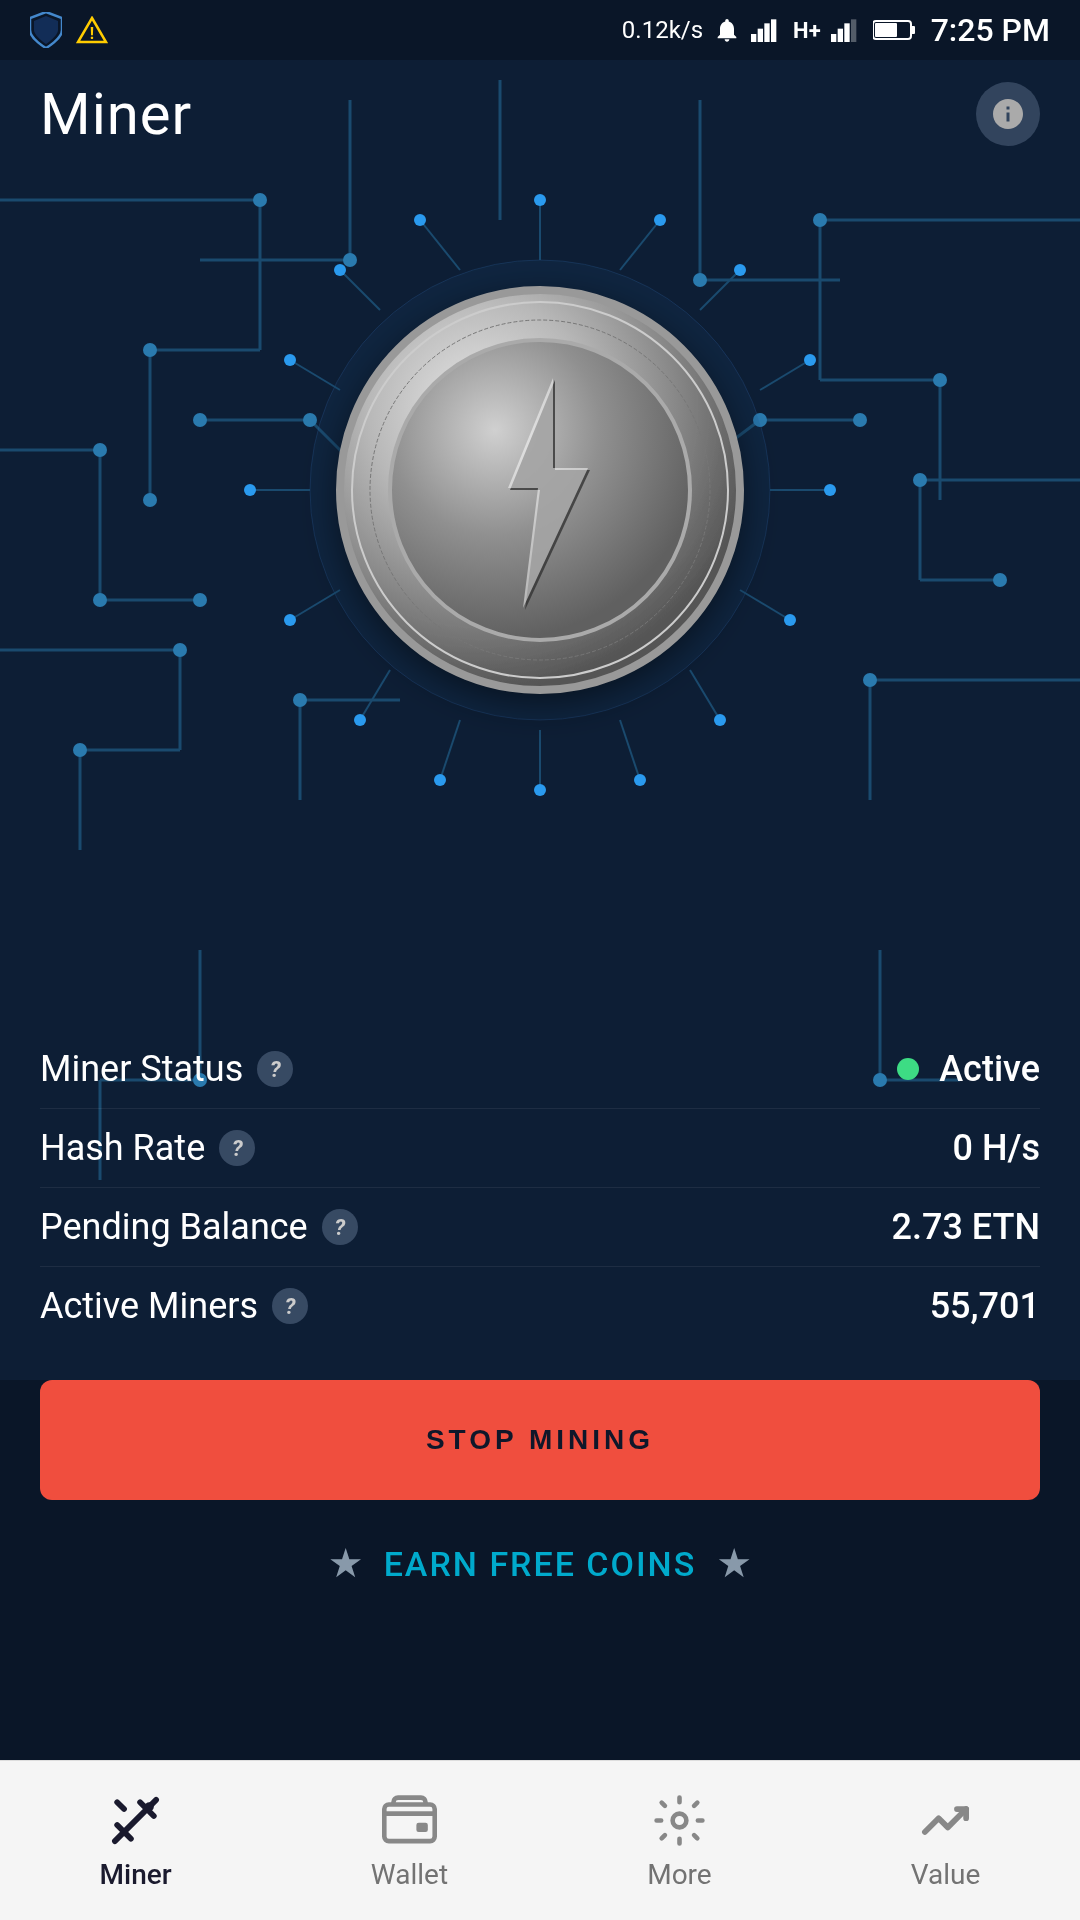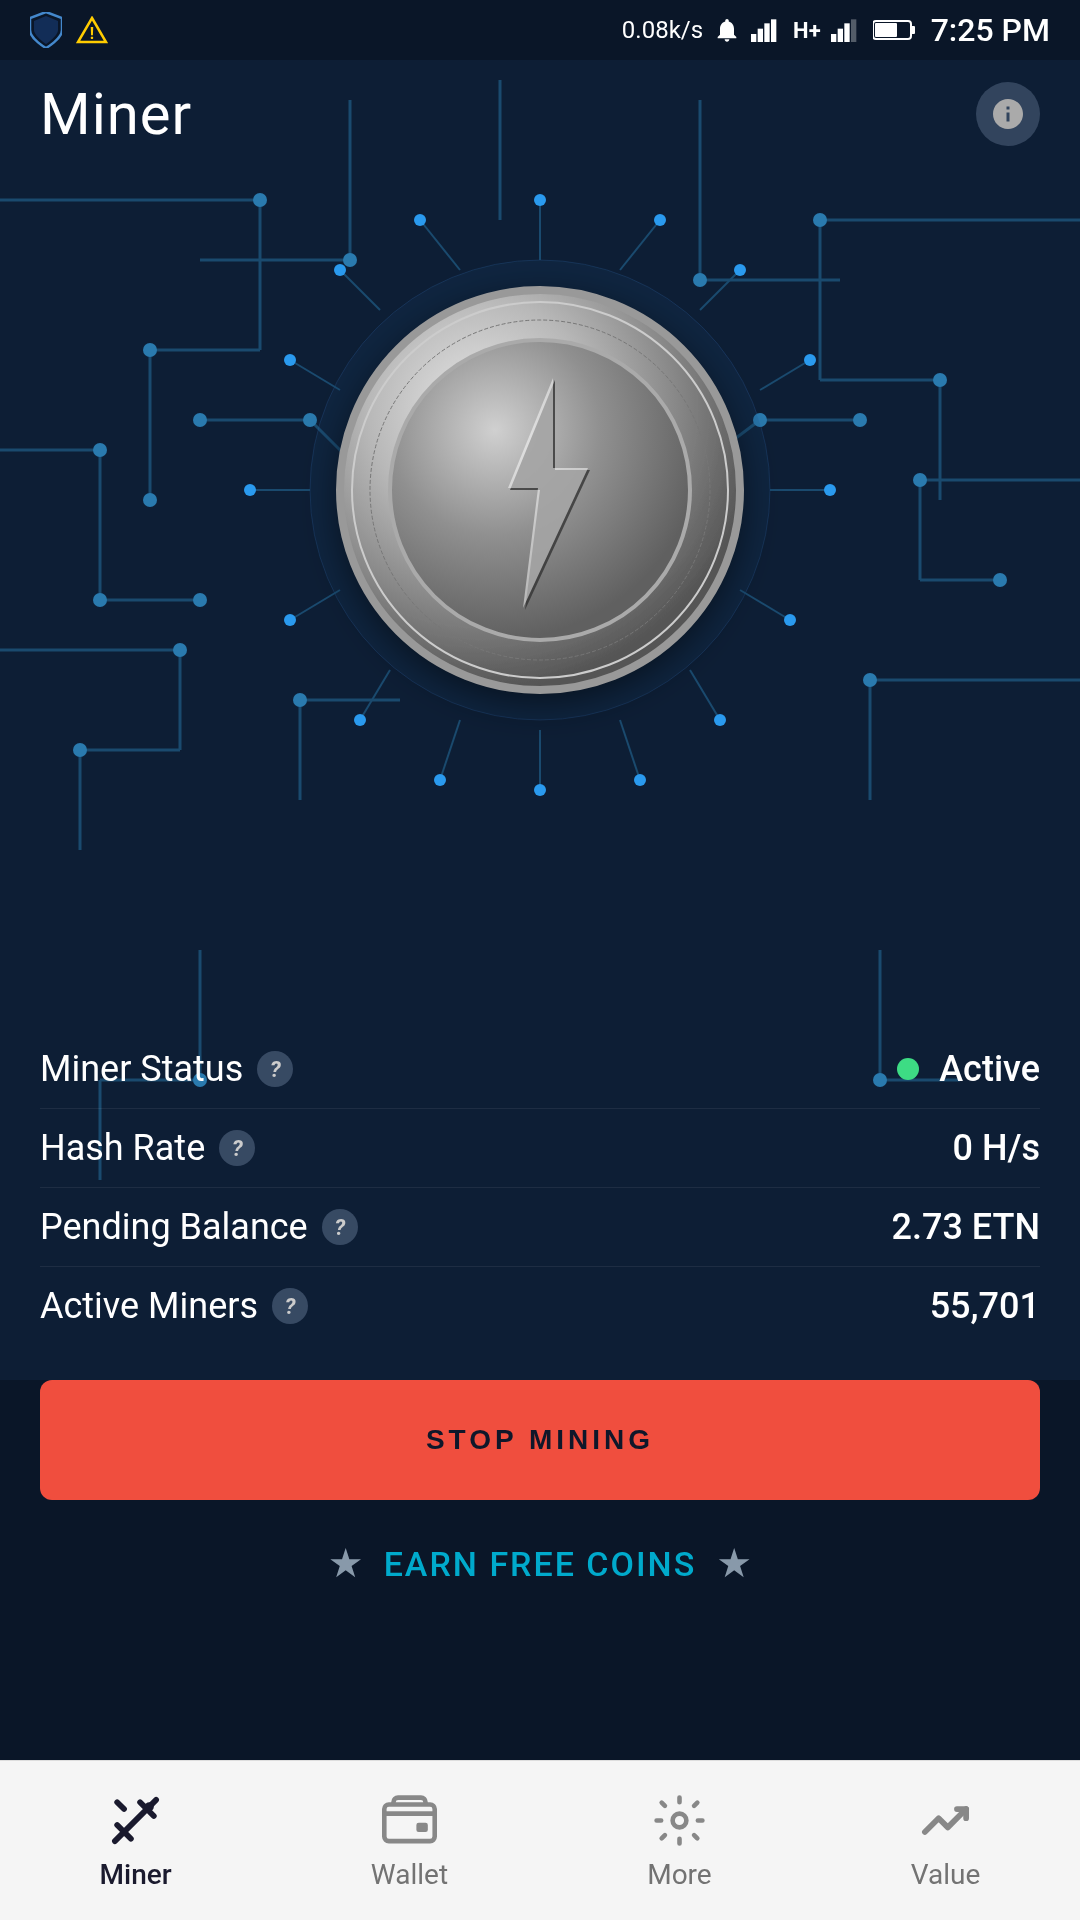--- a/index.html
+++ b/index.html
@@ -250,21 +250,21 @@
       <path d="M16 0 L32 6 L32 18 C32 27 16 36 16 36 C16 36 0 27 0 18 L0 6 Z" fill="none" stroke="#4488cc" stroke-width="2.5"></path>
       <path d="M16 4 L28 9 L28 18 C28 24 16 32 16 32 C16 32 4 24 4 18 L4 9 Z" fill="rgba(40,100,200,0.3)"></path>
     </svg>
 
     <svg width="32" height="28" viewBox="0 0 32 28" fill="none">
       <path d="M16 2 L30 26 L2 26 Z" fill="none" stroke="#ffcc00" stroke-width="2.5"></path>
       <text x="16" y="23" text-anchor="middle" fill="#ffcc00" font-size="16" font-weight="bold">!</text>
     </svg>
   </div>
   <div class="status-bar-right">
-    <span style="font-size:24px;">0.08k/s</span>
+    <span style="font-size:24px;">0.12k/s</span>
 
     <svg width="28" height="28" viewBox="0 0 24 24" fill="white">
       <path d="M12 22c1.1 0 2-.9 2-2h-4c0 1.1.9 2 2 2zm6-6V11c0-3.07-1.64-5.64-4.5-6.32V4c0-.83-.67-1.5-1.5-1.5s-1.5.67-1.5 1.5v.68C7.63 5.36 6 7.92 6 11v5l-2 2v1h16v-1l-2-2z"></path>
     </svg>
 
     <svg width="32" height="24" viewBox="0 0 24 18" fill="white">
       <rect x="0" y="12" width="4" height="6" fill="white"></rect>
       <rect x="5" y="8" width="4" height="10" fill="white"></rect>
       <rect x="10" y="4" width="4" height="14" fill="white"></rect>
       <rect x="15" y="1" width="4" height="17" fill="white"></rect>

